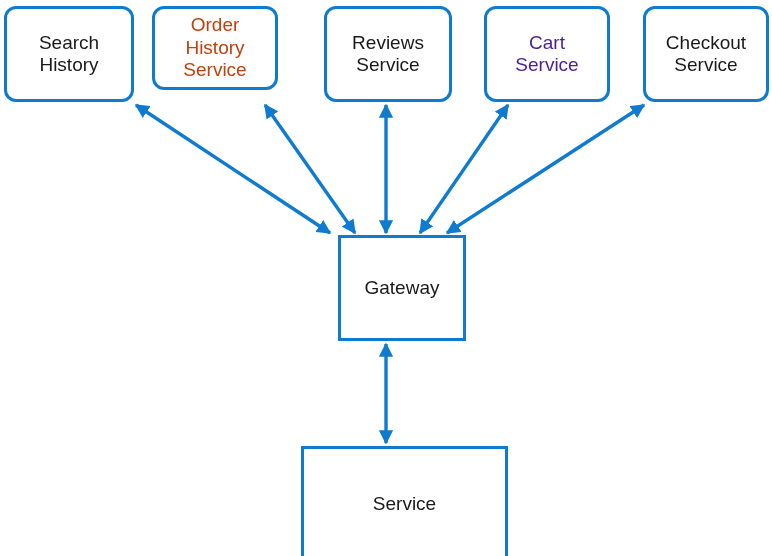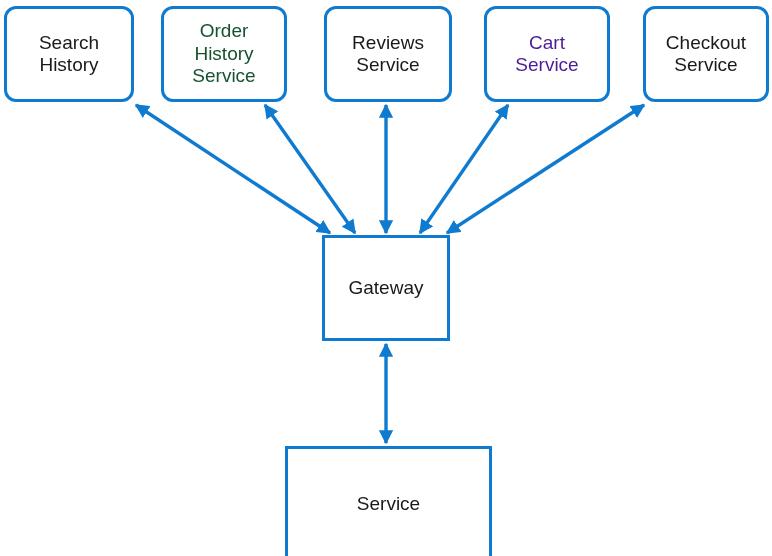--- a/index.html
+++ b/index.html
@@ -36,20 +36,21 @@
     text-align: center;
     color: #1a1a1a;
     line-height: 1.18;
     z-index: 2;
   }
   .node.rounded {
     border-radius: 12px;
   }
   .node.sharp {
     border-radius: 0;
+    margin-left: 16px;
   }
   .node-label {
     display: block;
     white-space: pre-line;
     padding: 0 4px;
   }
   .svc-label { font-size: 19px; }
   .hub-label { font-size: 19px; }
 </style>
 </head>
@@ -74,21 +75,21 @@
         <line x1="447" y1="233" x2="644" y2="105" marker-end="url(#ah-end)" marker-start="url(#ah-start)"></line>
         <line x1="386" y1="344" x2="386" y2="443" marker-end="url(#ah-end)" marker-start="url(#ah-start)"></line>
       </g>
   </svg>
 
   <div class="node rounded" style="left: 4px; top: 6px; width: 130px; height: 96px; border-color: rgb(15, 123, 208); color: rgb(26, 26, 26);">
     <span class="node-label svc-label">Search
 History</span>
   </div>
 
-  <div class="node rounded" style="left: 161px; top: 6px; width: 126px; height: 96px; border-color: rgb(15, 123, 208); color: #14532d;">
+  <div class="node rounded" style="left: 152px; top: 6px; width: 126px; height: 84px; border-color: rgb(15, 123, 208); color: #c2410c;">
     <span class="node-label svc-label">Order
 History
 Service</span>
   </div>
 
   <div class="node rounded" style="left: 324px; top: 6px; width: 128px; height: 96px; border-color: rgb(15, 123, 208); color: rgb(26, 26, 26);">
     <span class="node-label svc-label">Reviews
 Service</span>
   </div>
 

